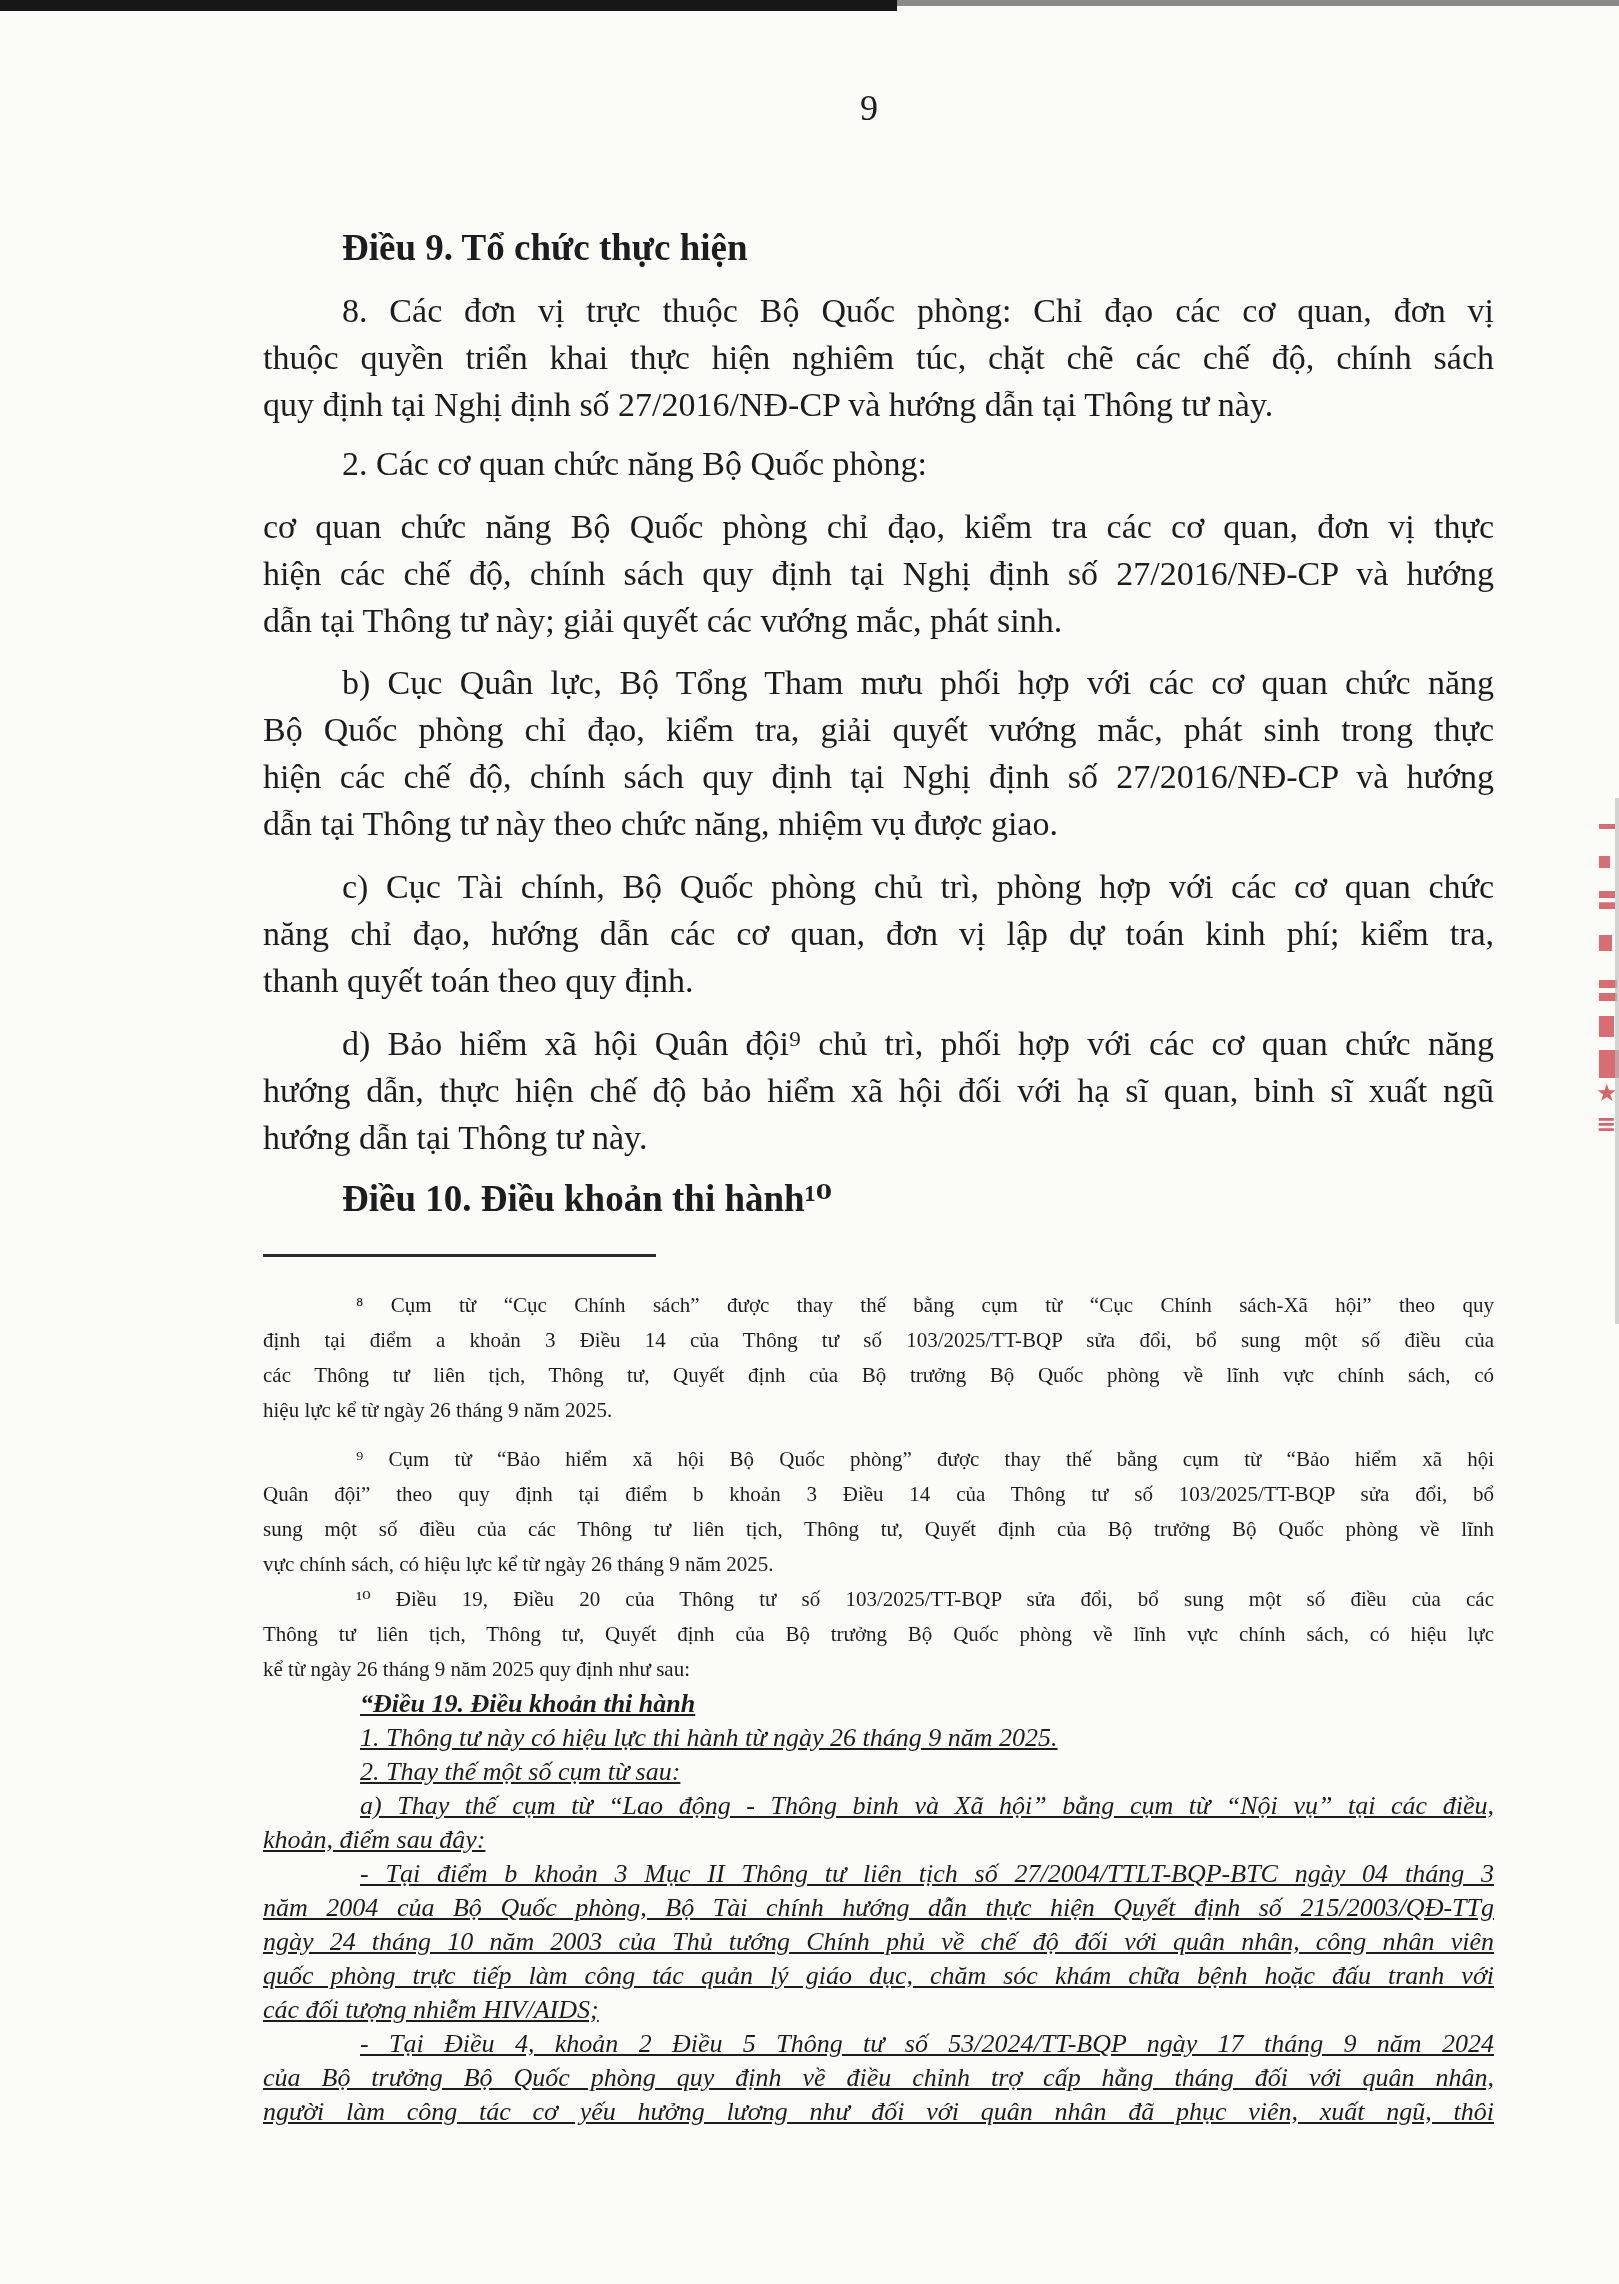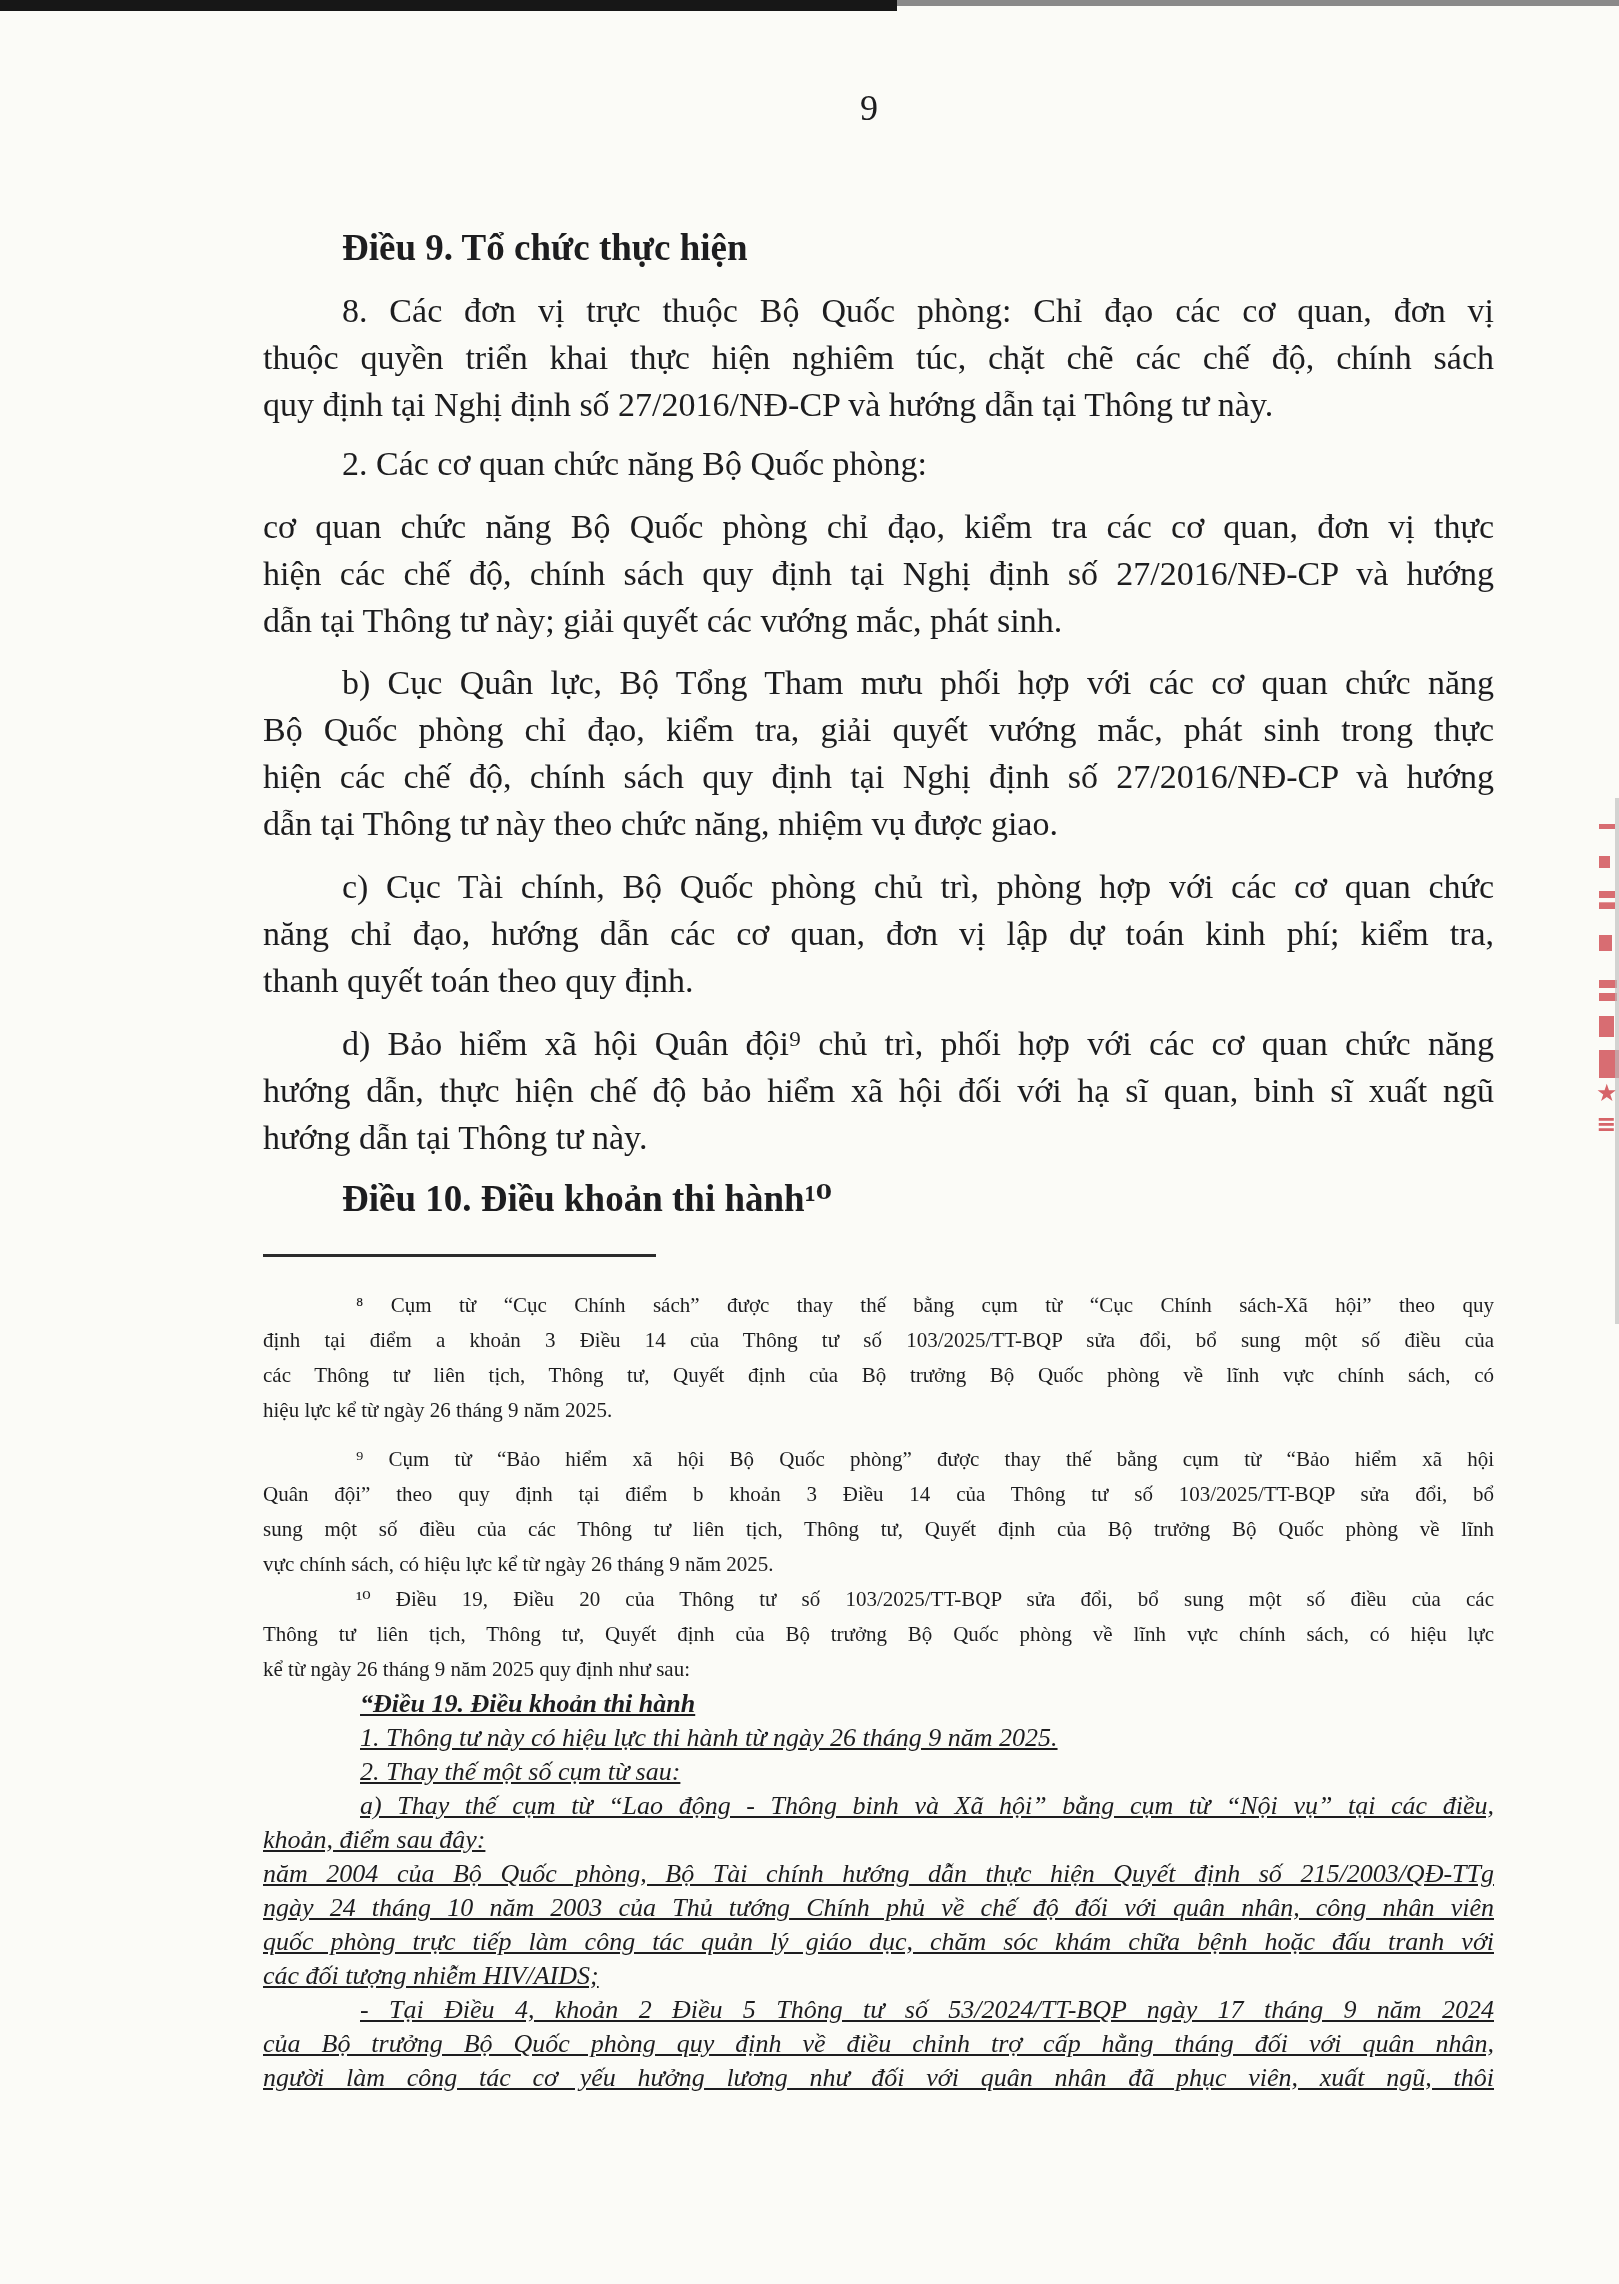--- a/index.html
+++ b/index.html
@@ -118,20 +118,21 @@
         <div class="ln ind">¹⁰ Điều 19, Điều 20 của Thông tư số 103/2025/TT-BQP sửa đổi, bổ sung một số điều của các</div>
         <div class="ln">Thông tư liên tịch, Thông tư, Quyết định của Bộ trưởng Bộ Quốc phòng về lĩnh vực chính sách, có hiệu lực</div>
         <div class="ln last">kể từ ngày 26 tháng 9 năm 2025 quy định như sau:</div>
       </div>
       <div id="quote" class="block quote">
         <div class="ln ind last bold">“Điều 19. Điều khoản thi hành</div>
         <div class="ln ind last">1. Thông tư này có hiệu lực thi hành từ ngày 26 tháng 9 năm 2025.</div>
         <div class="ln ind last">2. Thay thế một số cụm từ sau:</div>
         <div class="ln ind">a) Thay thế cụm từ “Lao động - Thông binh và Xã hội” bằng cụm từ “Nội vụ” tại các điều,</div>
         <div class="ln last">khoản, điểm sau đây:</div>
+        <div class="ln ind">- Tại điểm b khoản 3 Mục II Thông tư liên tịch số 27/2004/TTLT-BQP-BTC ngày 04 tháng 3</div>
         <div class="ln">năm 2004 của Bộ Quốc phòng, Bộ Tài chính hướng dẫn thực hiện Quyết định số 215/2003/QĐ-TTg</div>
         <div class="ln">ngày 24 tháng 10 năm 2003 của Thủ tướng Chính phủ về chế độ đối với quân nhân, công nhân viên</div>
         <div class="ln">quốc phòng trực tiếp làm công tác quản lý giáo dục, chăm sóc khám chữa bệnh hoặc đấu tranh với</div>
         <div class="ln last">các đối tượng nhiễm HIV/AIDS;</div>
         <div class="ln ind">- Tại Điều 4, khoản 2 Điều 5 Thông tư số 53/2024/TT-BQP ngày 17 tháng 9 năm 2024</div>
         <div class="ln">của Bộ trưởng Bộ Quốc phòng quy định về điều chỉnh trợ cấp hằng tháng đối với quân nhân,</div>
         <div class="ln">người làm công tác cơ yếu hưởng lương như đối với quân nhân đã phục viên, xuất ngũ, thôi</div>
       </div>
     </div>
 

